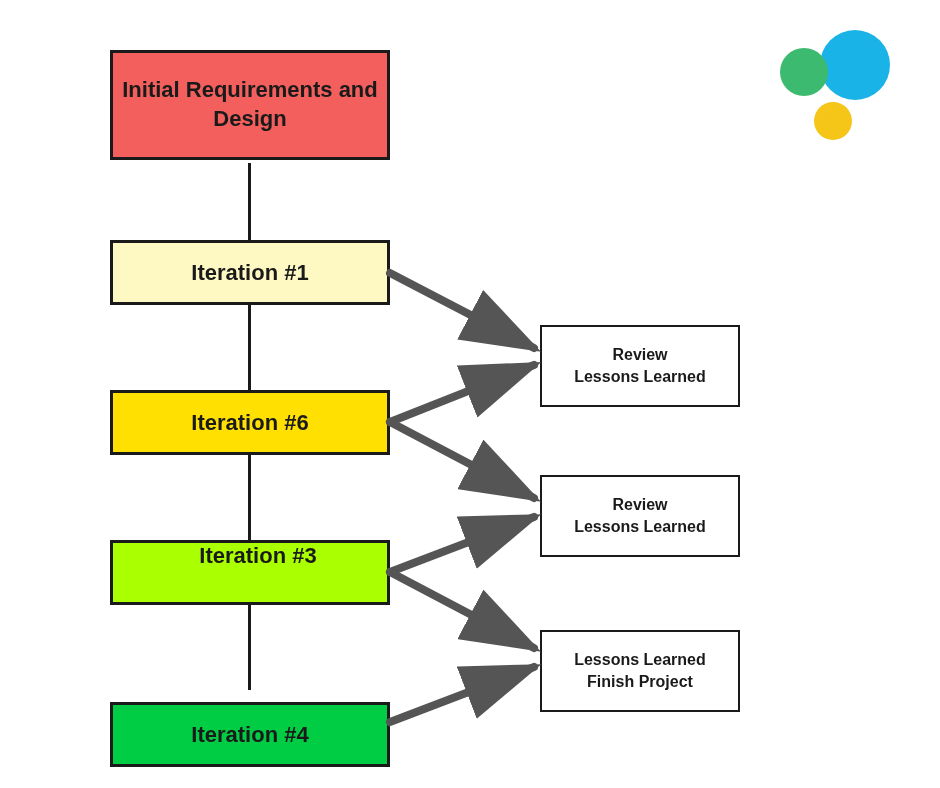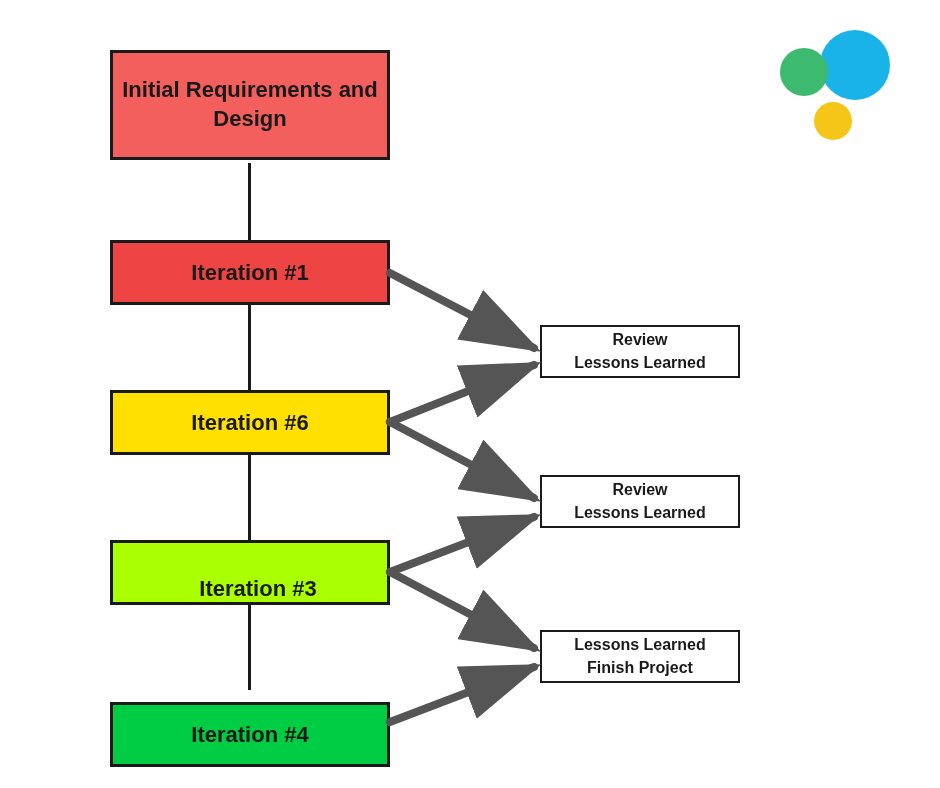--- a/index.html
+++ b/index.html
@@ -79,21 +79,21 @@
       color: #1a1a1a;
       line-height: 1.3;
     }
 
     .box-iter1 {
       position: absolute;
       left: 50px;
       top: 210px;
       width: 280px;
       height: 65px;
-      background: #ef4444;
+      background: #fef9c3;
       border: 3px solid #1a1a1a;
       display: flex;
       align-items: center;
       justify-content: center;
     }
 
     .box-iter2 {
       position: absolute;
       left: 50px;
       top: 360px;
@@ -108,21 +108,21 @@
 
     .box-iter3 {
       position: absolute;
       left: 50px;
       top: 510px;
       width: 280px;
       height: 65px;
       background: #aaff00;
       border: 3px solid #1a1a1a;
       display: flex;
-      align-items: flex-end;
+      align-items: flex-start;
       justify-content: center;
       padding-left: 16px;
     }
 
     .box-iter4 {
       position: absolute;
       left: 50px;
       top: 660px;
       width: 280px;
       height: 65px;
@@ -175,21 +175,21 @@
       width: 3px;
       height: 85px;
       background: #1a1a1a;
     }
 
     
     .side-box {
       position: absolute;
       left: 480px;
       width: 200px;
-      height: 53px;
+      height: 82px;
       background: #ffffff;
       border: 2px solid #1a1a1a;
       display: flex;
       align-items: center;
       justify-content: center;
       text-align: center;
     }
 
     .side-box1 {
       top: 295px;

